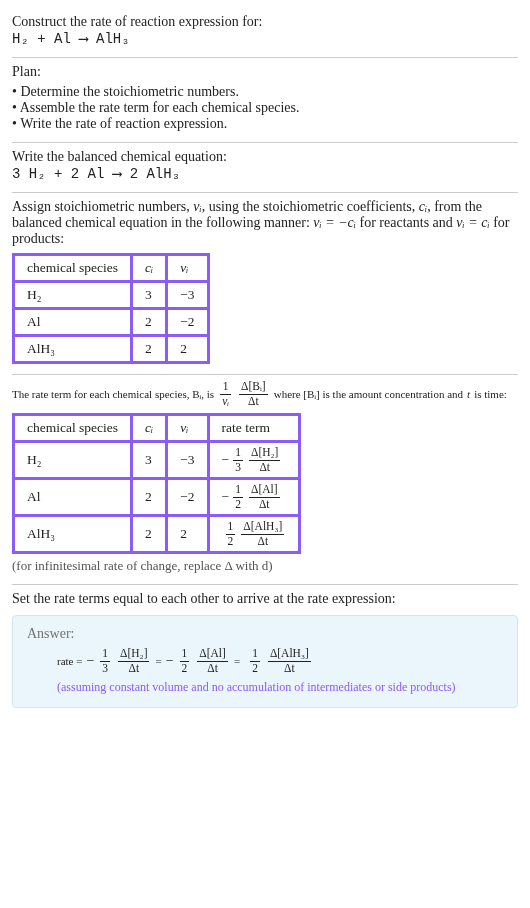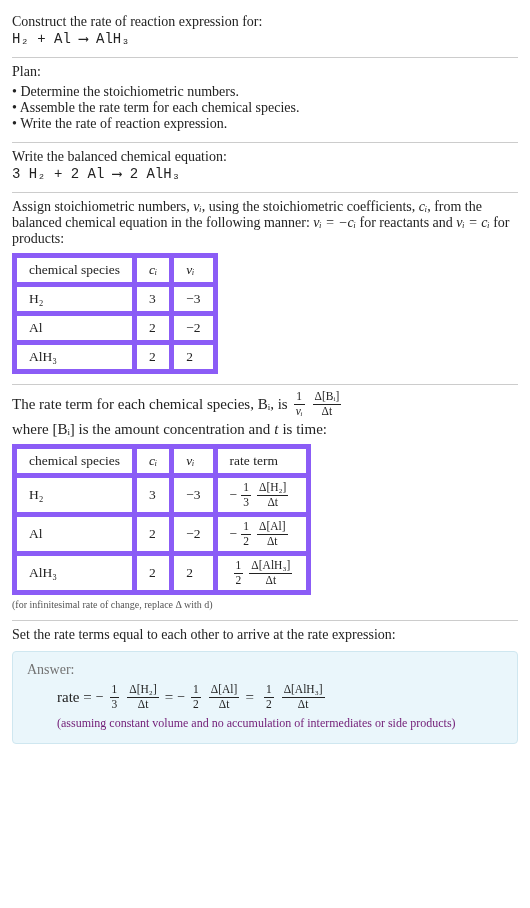--- a/index.html
+++ b/index.html
@@ -29,31 +29,31 @@
     list-style: none;
   }
   .plan-list li::before {
     content: "• ";
   }
   table.stoich {
     border-collapse: collapse;
     margin-top: 6px;
   }
   table.stoich th, table.stoich td {
-    border: 5px solid #8b5cf6;
+    border: 3px solid #8b5cf6;
     padding: 4px 12px;
     text-align: left;
     font-weight: normal;
     font-size: 13.5px;
   }
   table.stoich th {
     background: #fff;
   }
   .small-note {
-    font-size: 10px;
+    font-size: 13px;
     color: #555;
     margin-top: 4px;
   }
   .answer-box {
     background: #eaf6fb;
     border: 1px solid #cfe7f0;
     border-radius: 4px;
     padding: 10px 14px 12px 14px;
     margin-top: 8px;
   }
@@ -86,30 +86,30 @@
     display: block;
     padding: 1px 2px 0 2px;
   }
   .rate-line {
     display: flex;
     align-items: center;
     gap: 4px;
     flex-wrap: wrap;
   }
   .txt {
-    font-size: 15px;
+    font-size: 11px;
   }
   .cell-rate {
     display: flex;
     align-items: center;
     gap: 2px;
   }
   .answer-note {
     font-size: 12px;
-    color: #701a75;
+    color: #8b5cf6;
     margin-top: 6px;
   }
 </style>
 </head>
 <body>
 
 <div class="section">
   <div>Construct the rate of reaction expression for:</div>
   <div class="eq">H₂ + Al ⟶ AlH₃</div>
 </div>

